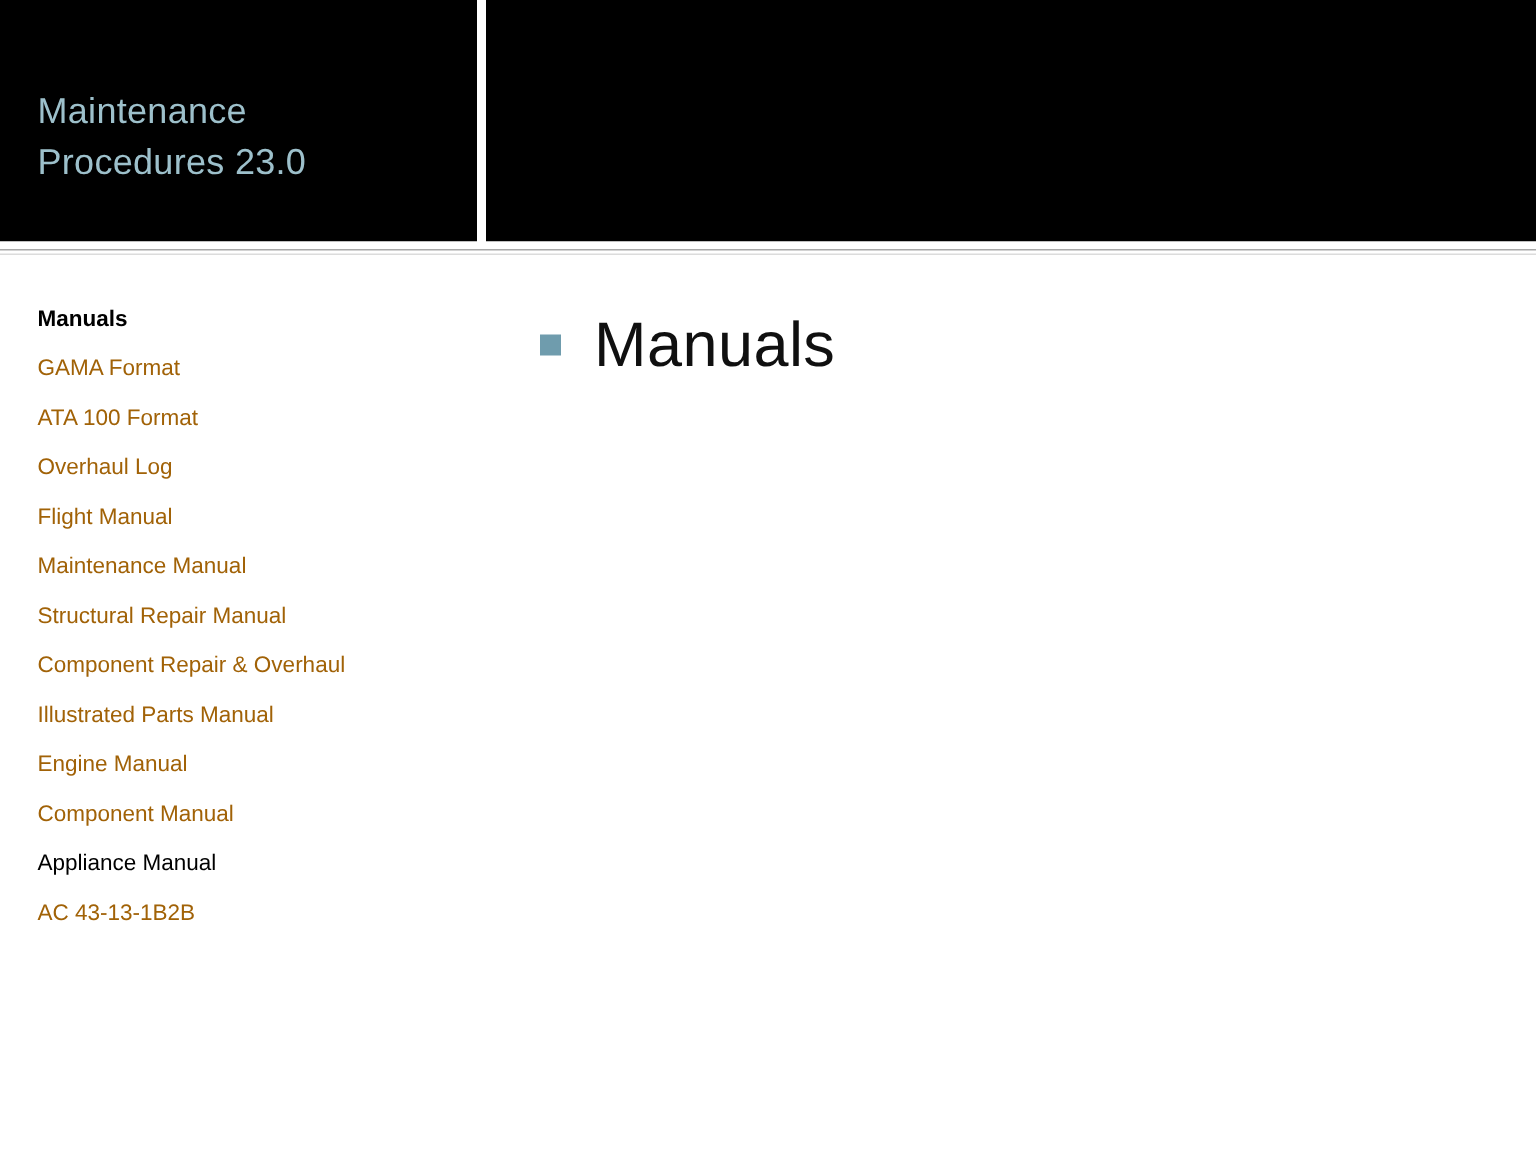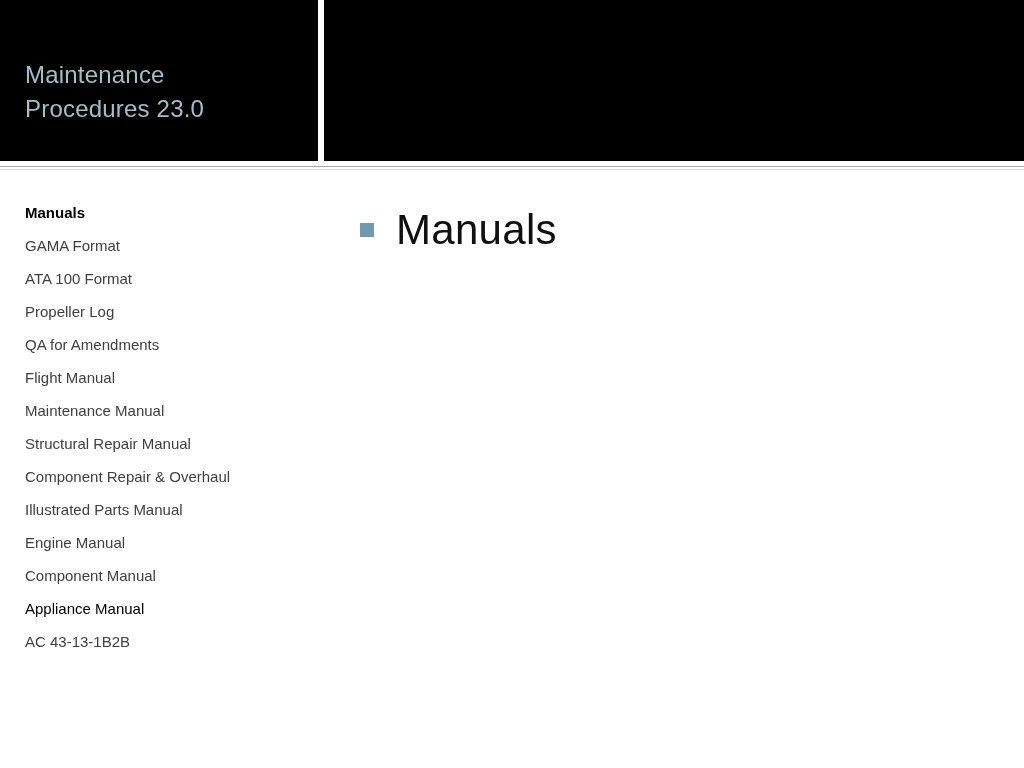--- a/index.html
+++ b/index.html
@@ -92,21 +92,21 @@
     position: absolute;
     left: 0;
     top: 196px;
     width: 320px;
   }
   .sidebar-item {
     height: 33px;
     line-height: 33px;
     padding-left: 25px;
     font-size: 15px;
-    color: #404040;
+    color: #a16207;
     white-space: nowrap;
     cursor: pointer;
   }
   .sidebar-item.is-current {
     color: #000000;
     font-weight: 700;
   }
   .sidebar-item.is-active {
     color: #000000;
     font-weight: 400;
@@ -156,22 +156,21 @@
 
 <div class="header-rule-wrap">
   <div class="header-rule"></div>
   <div class="header-rule-soft"></div>
 </div>
 
 <nav class="sidebar" id="sidebar">
     <div class="sidebar-item is-current">Manuals</div>
     <div class="sidebar-item">GAMA Format</div>
     <div class="sidebar-item">ATA 100 Format</div>
-    <div class="sidebar-item">Propeller Log</div>
-    <div class="sidebar-item">QA for Amendments</div>
+    <div class="sidebar-item">Overhaul Log</div>
     <div class="sidebar-item">Flight Manual</div>
     <div class="sidebar-item">Maintenance Manual</div>
     <div class="sidebar-item">Structural Repair Manual</div>
     <div class="sidebar-item">Component Repair &amp; Overhaul</div>
     <div class="sidebar-item">Illustrated Parts Manual</div>
     <div class="sidebar-item">Engine Manual</div>
     <div class="sidebar-item">Component Manual</div>
     <div class="sidebar-item is-active">Appliance Manual</div>
     <div class="sidebar-item">AC 43-13-1B2B</div>
   </nav>

